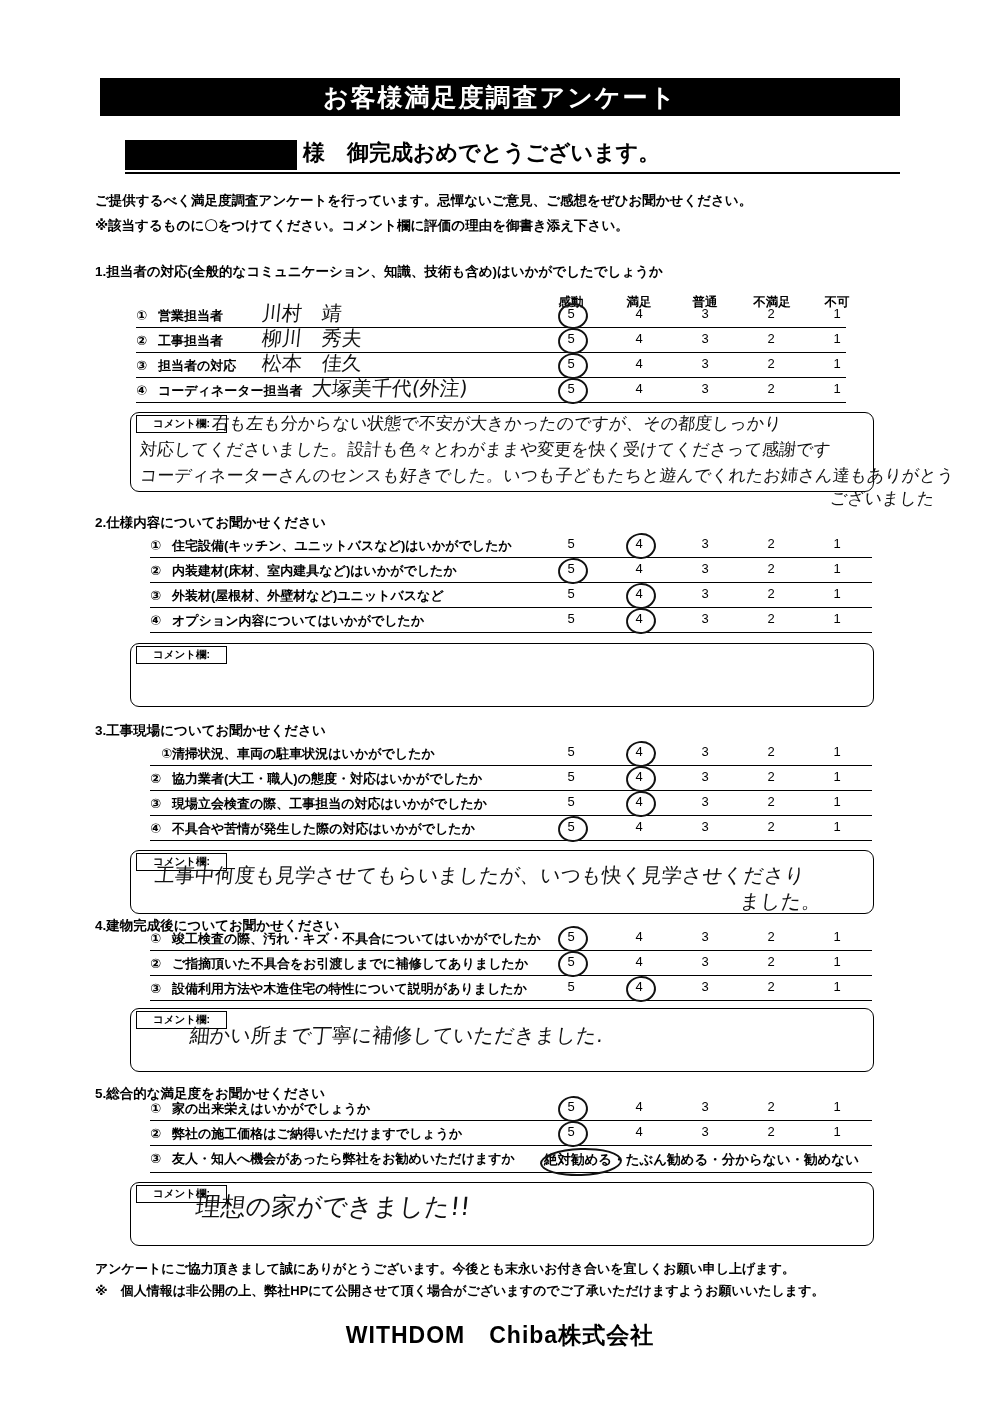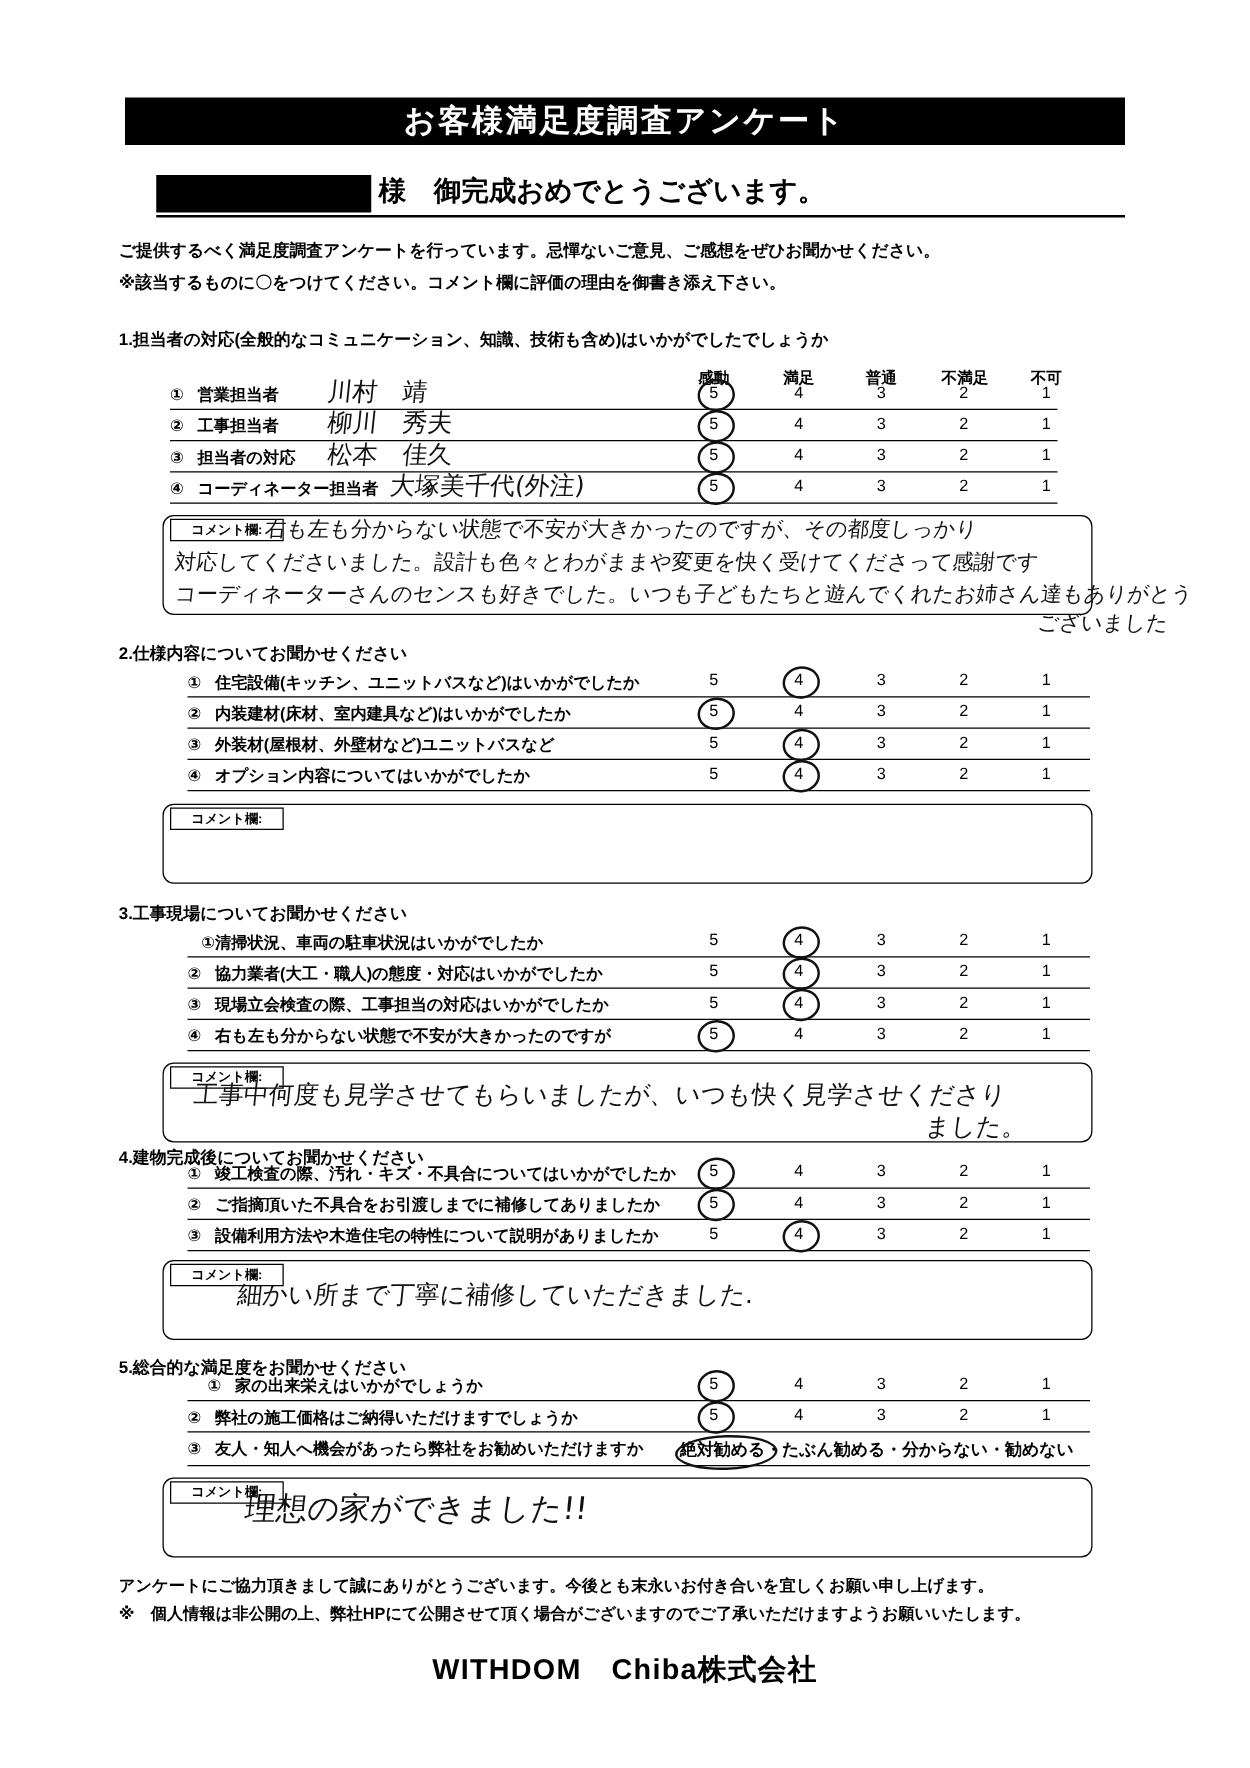--- a/index.html
+++ b/index.html
@@ -188,21 +188,21 @@
 
   <div class="q" style="left:150px;top:795px;"><span class="num">③</span><span>現場立会検査の際、工事担当の対応はいかがでしたか</span></div>
   <div class="qline" style="left:150px;top:815px;width:722px;"></div>
   <div class="sc" style="left:560px;top:794px;">5</div>
   <div class="sc" style="left:628px;top:794px;">4</div>
   <div class="sc" style="left:694px;top:794px;">3</div>
   <div class="sc" style="left:760px;top:794px;">2</div>
   <div class="sc" style="left:826px;top:794px;">1</div>
   <div class="ring" style="left:626px;top:791px;"></div>
 
-  <div class="q" style="left:150px;top:820px;"><span class="num">④</span><span>右も左も分からない状態で不安が大きかったのですが</span></div>
+  <div class="q" style="left:150px;top:820px;"><span class="num">④</span><span>不具合や苦情が発生した際の対応はいかがでしたか</span></div>
   <div class="qline" style="left:150px;top:840px;width:722px;"></div>
   <div class="sc" style="left:560px;top:819px;">5</div>
   <div class="sc" style="left:628px;top:819px;">4</div>
   <div class="sc" style="left:694px;top:819px;">3</div>
   <div class="sc" style="left:760px;top:819px;">2</div>
   <div class="sc" style="left:826px;top:819px;">1</div>
   <div class="ring" style="left:558px;top:816px;"></div>
 
   <div class="cbox" style="left:130px;top:850px;width:742px;height:62px;"></div>
   <div class="clab" style="left:136px;top:853px;">コメント欄:</div>
@@ -237,21 +237,21 @@
   <div class="sc" style="left:760px;top:979px;">2</div>
   <div class="sc" style="left:826px;top:979px;">1</div>
   <div class="ring" style="left:626px;top:976px;"></div>
 
   <div class="cbox" style="left:130px;top:1008px;width:742px;height:62px;"></div>
   <div class="clab" style="left:136px;top:1011px;">コメント欄:</div>
   <div class="hw hw-m hw-i" style="left:190px;top:1022px;">細かい所まで丁寧に補修していただきました.</div>
 
   <div class="sec-h" style="left:95px;top:1085px;">5.総合的な満足度をお聞かせください</div>
 
-  <div class="q" style="left:150px;top:1100px;margin-left:16px;"><span class="num">①</span><span>家の出来栄えはいかがでしょうか</span></div>
+  <div class="q" style="left:150px;top:1100px;"><span class="num">①</span><span>家の出来栄えはいかがでしょうか</span></div>
   <div class="qline" style="left:150px;top:1120px;width:722px;"></div>
   <div class="sc" style="left:560px;top:1099px;">5</div>
   <div class="sc" style="left:628px;top:1099px;">4</div>
   <div class="sc" style="left:694px;top:1099px;">3</div>
   <div class="sc" style="left:760px;top:1099px;">2</div>
   <div class="sc" style="left:826px;top:1099px;">1</div>
   <div class="ring" style="left:558px;top:1096px;"></div>
 
   <div class="q" style="left:150px;top:1125px;"><span class="num">②</span><span>弊社の施工価格はご納得いただけますでしょうか</span></div>
   <div class="qline" style="left:150px;top:1145px;width:722px;"></div>

